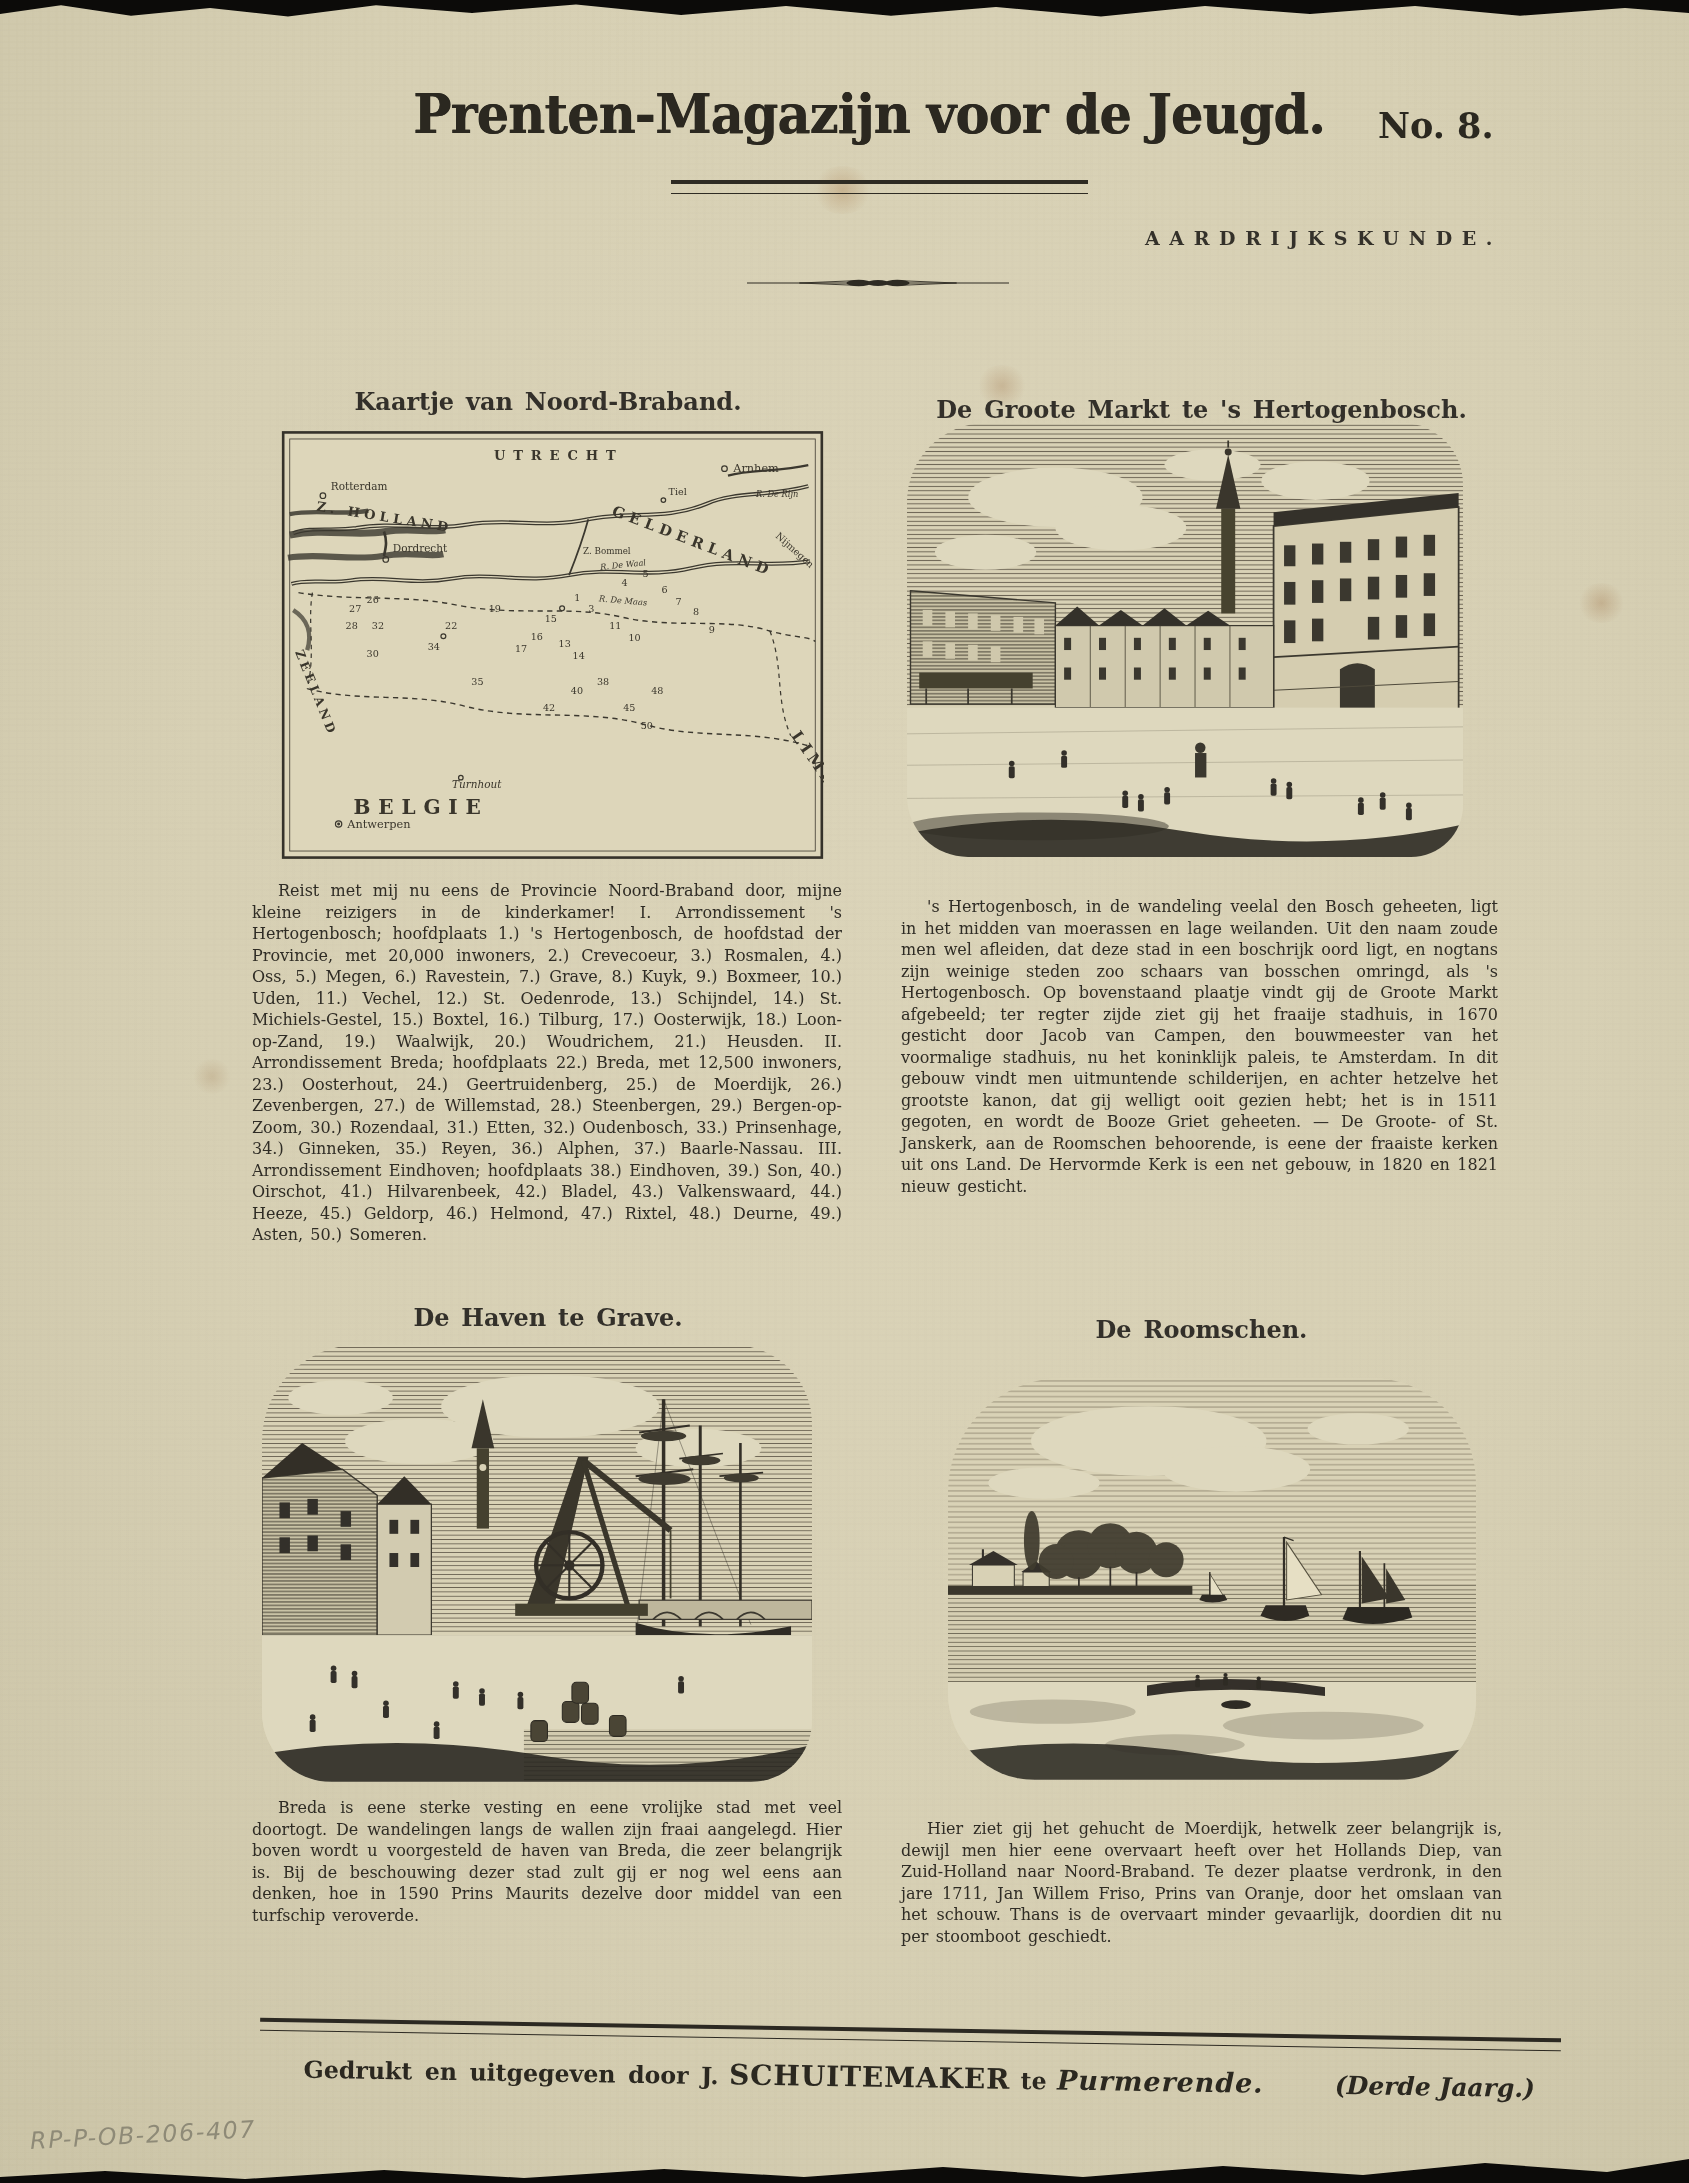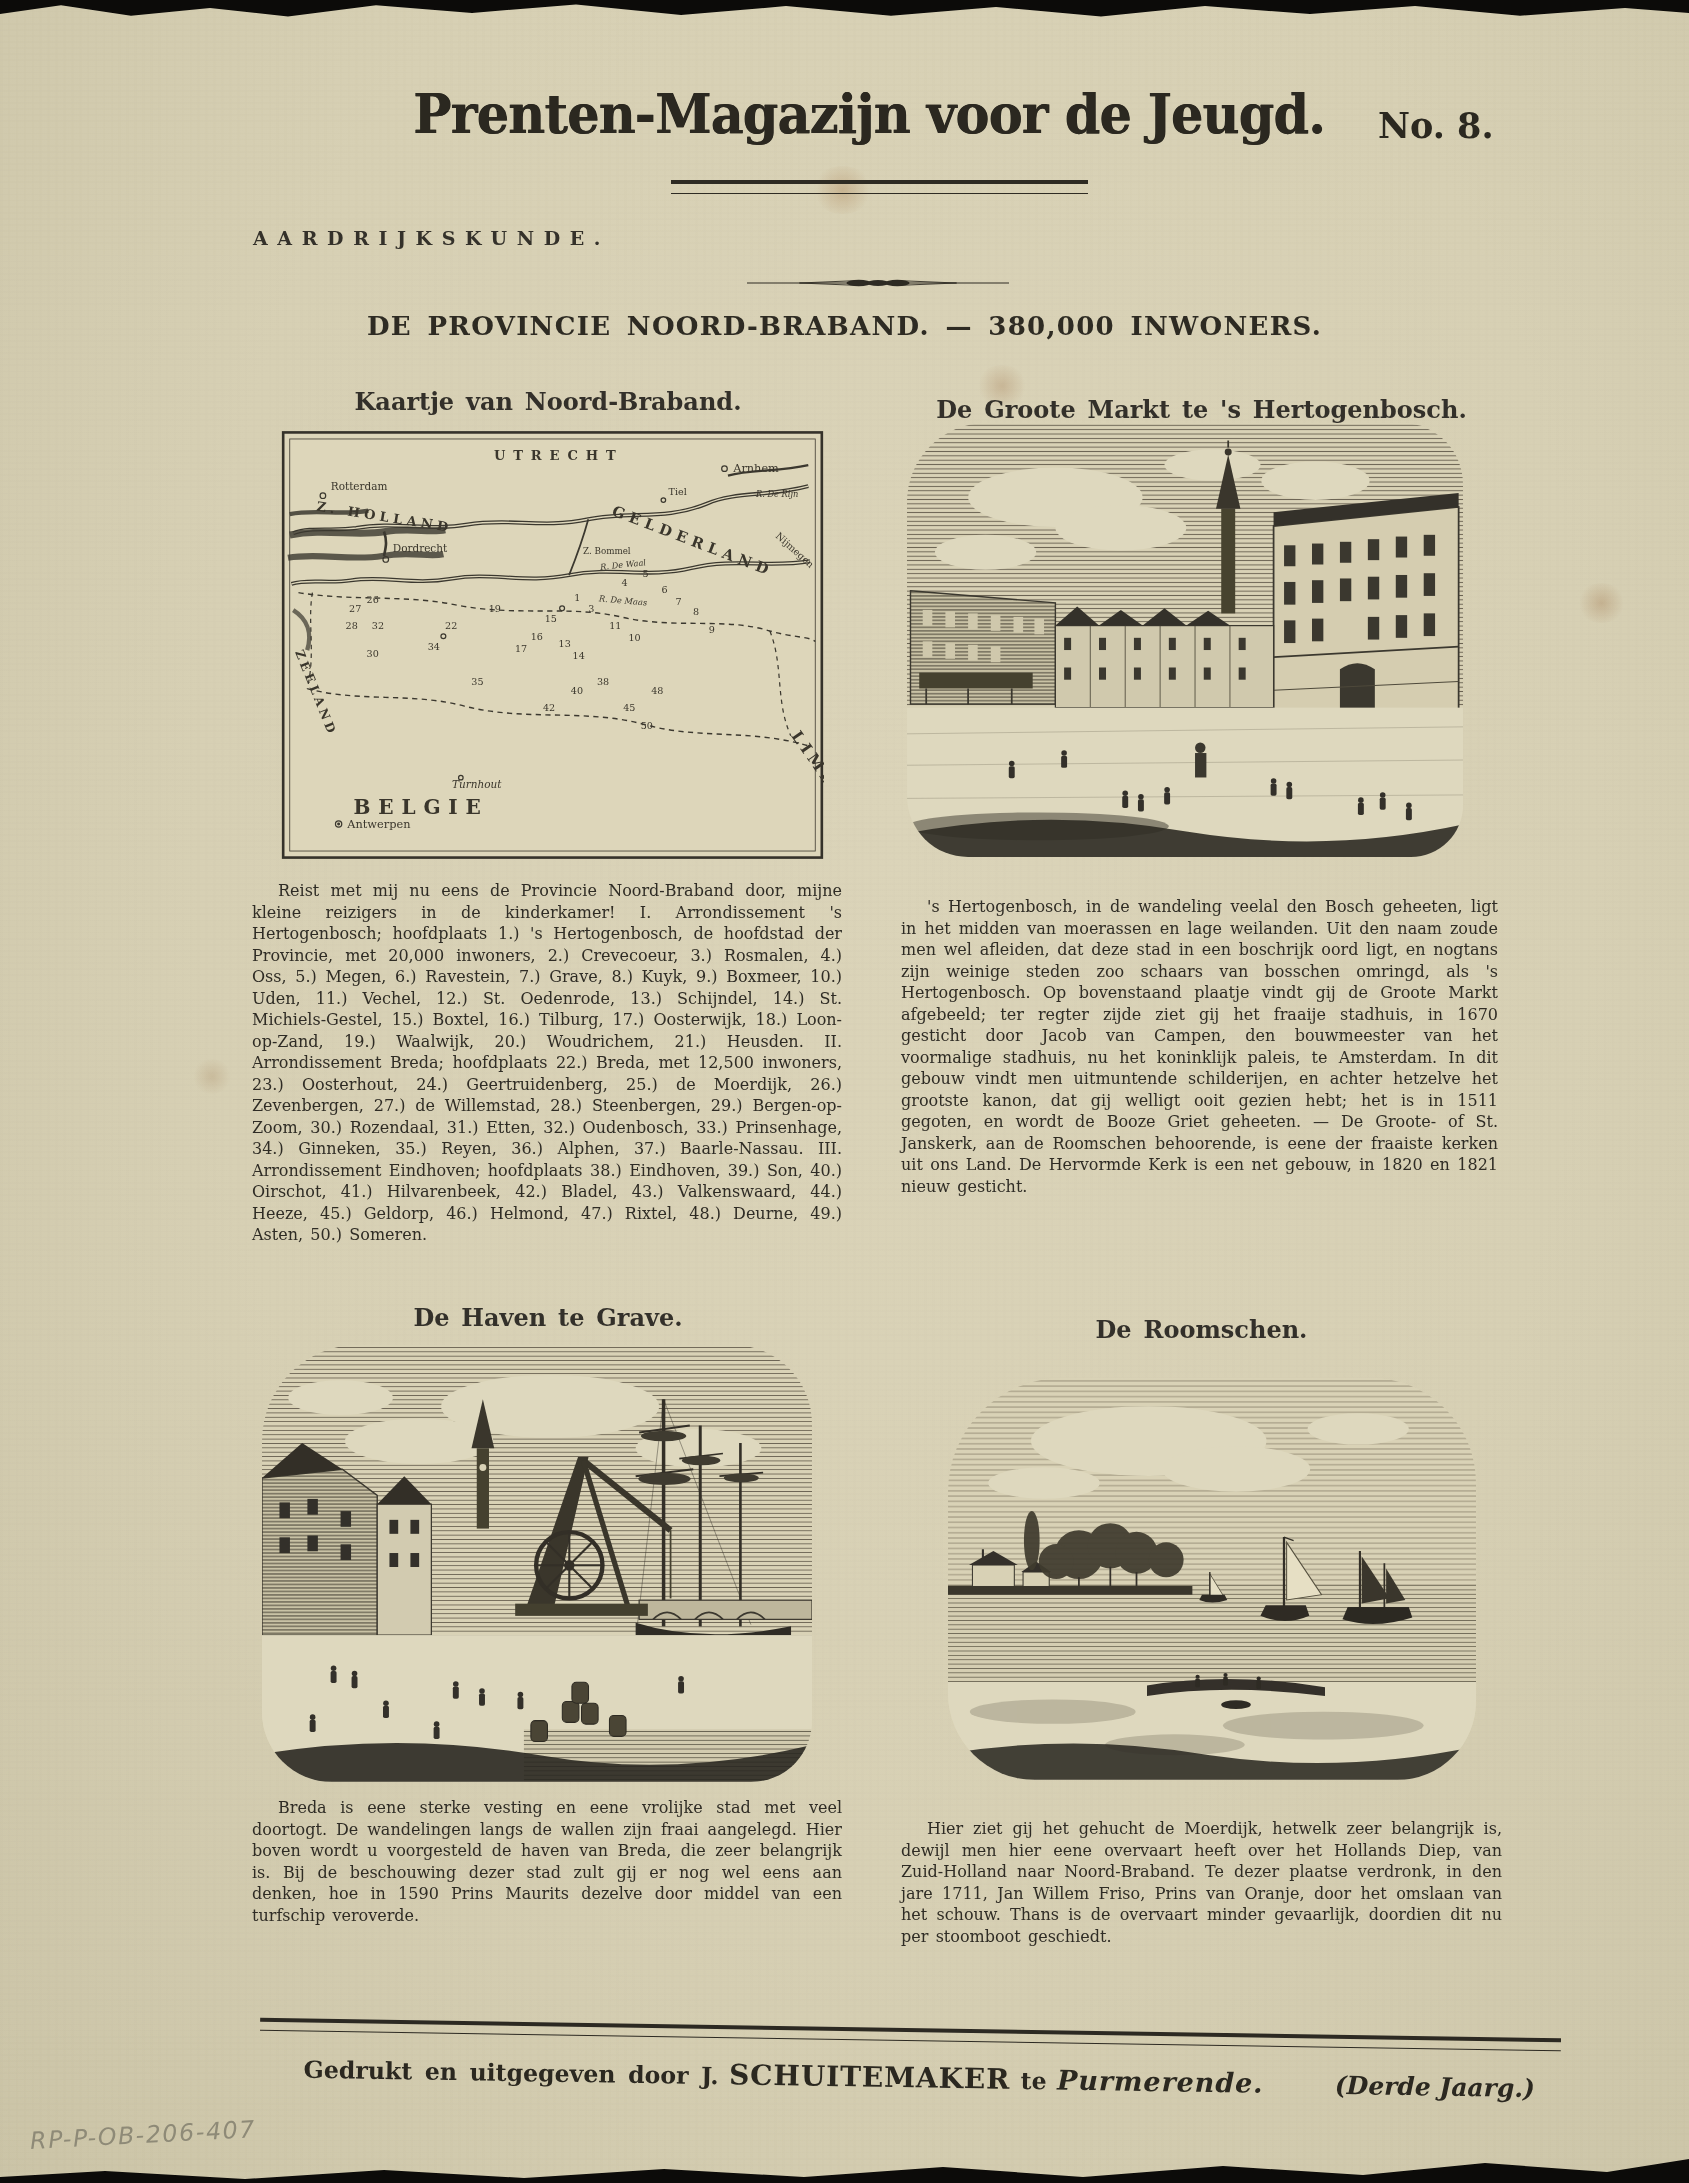--- a/index.html
+++ b/index.html
@@ -17,21 +17,21 @@
     background:repeating-linear-gradient(90deg, rgba(90,80,55,.02) 0 2.6px, transparent 2.6px 7.9px),
                repeating-linear-gradient(0deg, rgba(90,80,55,.015) 0 1.7px, transparent 1.7px 6.1px);}
   .spot{position:absolute;border-radius:50%;pointer-events:none;}
   .abs{position:absolute;}
   .masthead{top:84px;left:332px;width:1074px;text-align:center;
     font-size:51px;font-weight:bold;letter-spacing:-0.9px;color:#2b2820;
     transform:scaleY(1.06);text-shadow:0.5px 0 #2b2820;}
   .issue{top:105px;left:1378px;font-size:35px;font-weight:bold;color:#2b2820;}
   .double-rule{top:180px;left:671px;width:417px;height:8.7px;
     border-top:4.4px solid #2e2b23;border-bottom:1.7px solid #2e2b23;}
-  .section-head{top:227px;left:253px;width:1249px;text-align:left;
+  .section-head{top:227px;left:253px;width:1249px;text-align:right;
     font-size:19px;font-weight:bold;letter-spacing:9.6px;color:#34312a;}
   .swell{top:276px;left:747px;}
   .headline{top:311px;left:220px;width:1249px;text-align:center;
     font-size:26px;font-weight:bold;letter-spacing:1.3px;word-spacing:5.2px;color:#2e2b23;}
   .caption{font-weight:bold;font-size:24px;text-align:center;color:#33302a;word-spacing:3.5px;}
   .cap-map{top:387px;left:253px;width:590px;}
   .cap-markt{top:395px;left:900px;width:603px;}
   .cap-haven{top:1303px;left:253px;width:590px;}
   .cap-moerdijk{top:1315px;left:900px;width:603px;}
   .para{font-size:16px;line-height:21.5px;text-align:justify;text-indent:26px;
@@ -77,21 +77,20 @@
     <div class="abs section-head">AARDRIJKSKUNDE.</div>
 
     <svg class="abs swell" width="262" height="14" viewBox="0 0 300 16">
       <line x1="0" y1="8" x2="300" y2="8" stroke="#2e2b23" stroke-width="1.4"></line>
       <ellipse cx="128" cy="8" rx="14" ry="3.6" fill="#2e2b23"></ellipse>
       <ellipse cx="150" cy="8" rx="13" ry="3.4" fill="#2e2b23"></ellipse>
       <ellipse cx="172" cy="8" rx="14" ry="3.6" fill="#2e2b23"></ellipse>
       <path d="M60,8 L128,5.2 M172,5.2 L240,8 M60,8 L128,10.8 M172,10.8 L240,8" stroke="#2e2b23" stroke-width="1" fill="none"></path>
     </svg>
 
-    <div class="abs headline">DE PROVINCIE NOORD-BRABAND. — 380,000 INWONERS.</div>
 
     <div class="abs caption cap-map">Kaartje van Noord-Braband.</div>
     <div class="abs caption cap-markt">De Groote Markt te 's Hertogenbosch.</div>
     <div class="abs caption cap-haven">De Haven te Grave.</div>
     <div class="abs caption cap-moerdijk">De Roomschen.</div>
 
     <div class="vignette v-map">
       <svg width="543" height="430" viewBox="0 0 622 492">
         <rect x="2.5" y="2.5" width="617" height="487" fill="#ddd6ba" stroke="#35322a" stroke-width="3"></rect>
         <rect x="10" y="10" width="602" height="472" fill="none" stroke="#4a463a" stroke-width="1"></rect>

